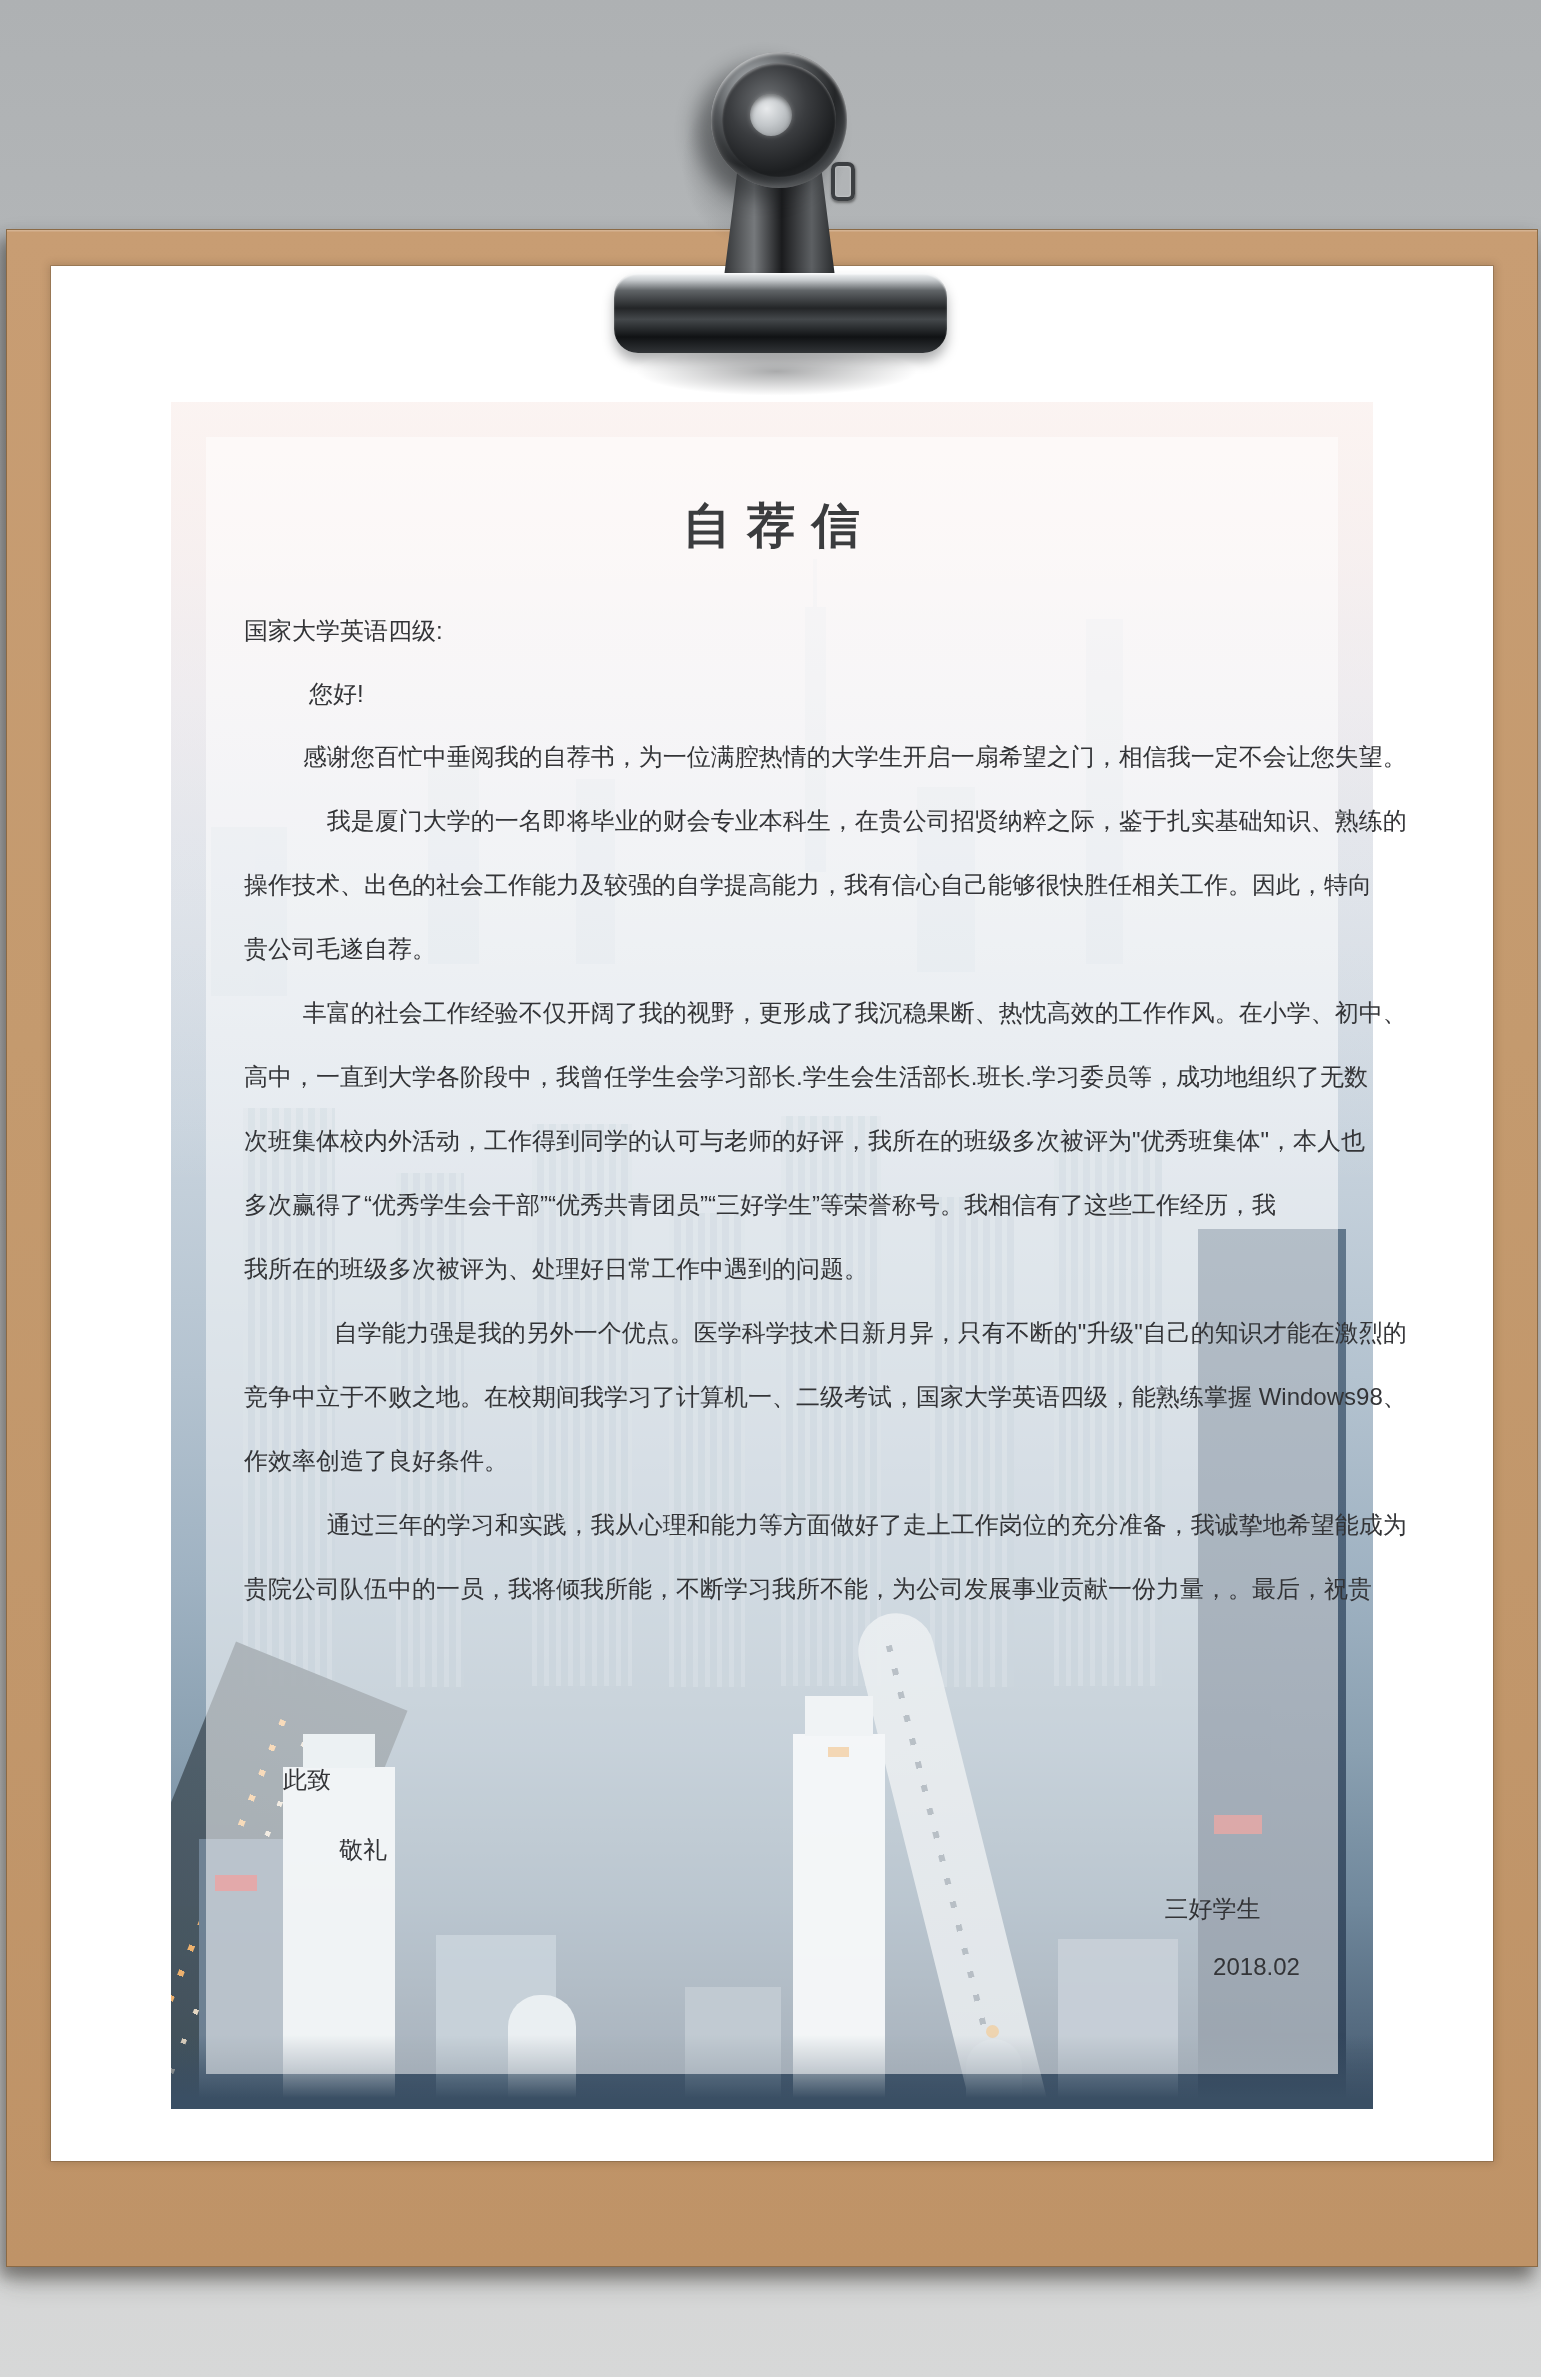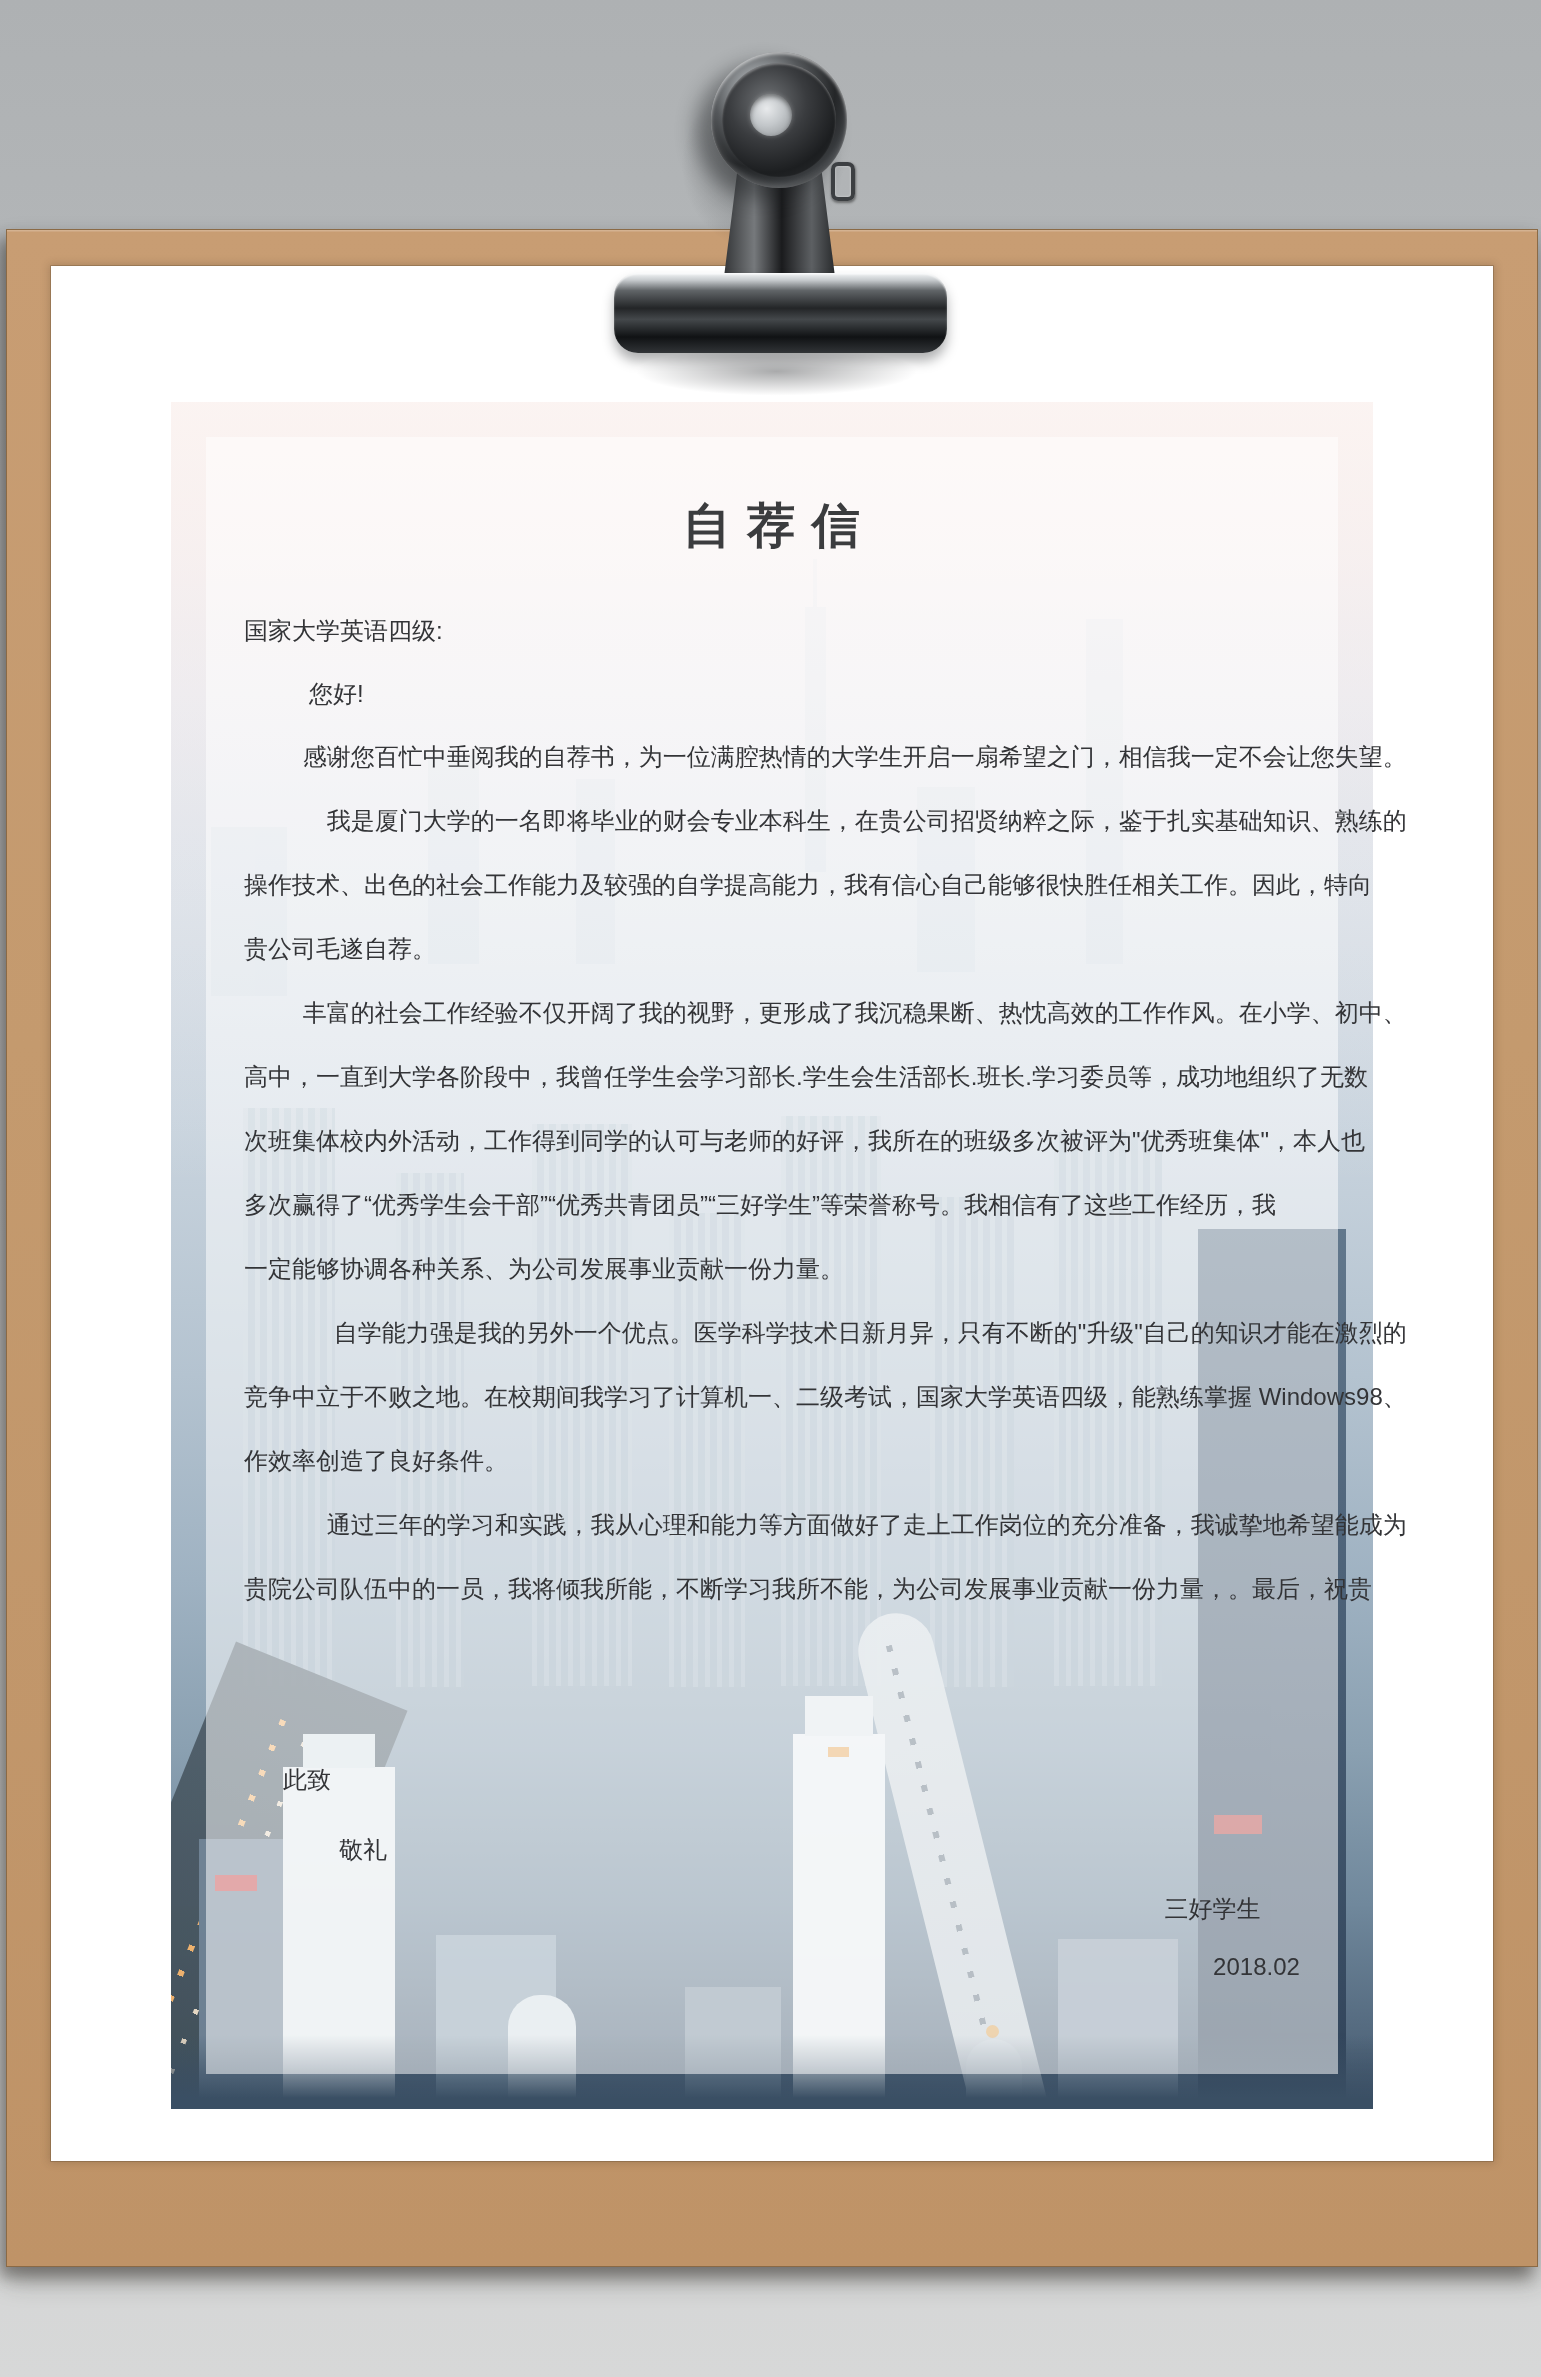--- a/index.html
+++ b/index.html
@@ -161,21 +161,21 @@
 
   <div class="body-lines">
     <div class="ind">感谢您百忙中垂阅我的自荐书，为一位满腔热情的大学生开启一扇希望之门，相信我一定不会让您失望。</div>
     <div class="ind">我是厦门大学的一名即将毕业的财会专业本科生，在贵公司招贤纳粹之际，鉴于扎实基础知识、熟练的</div>
     <div>操作技术、出色的社会工作能力及较强的自学提高能力，我有信心自己能够很快胜任相关工作。因此，特向</div>
     <div>贵公司毛遂自荐。</div>
     <div class="ind">丰富的社会工作经验不仅开阔了我的视野，更形成了我沉稳果断、热忱高效的工作作风。在小学、初中、</div>
     <div>高中，一直到大学各阶段中，我曾任学生会学习部长.学生会生活部长.班长.学习委员等，成功地组织了无数</div>
     <div>次班集体校内外活动，工作得到同学的认可与老师的好评，我所在的班级多次被评为"优秀班集体"，本人也</div>
     <div>多次赢得了“优秀学生会干部”“优秀共青团员”“三好学生”等荣誉称号。我相信有了这些工作经历，我</div>
-    <div>一定能够协调各种关系、为公司发展事业贡献一份力量。</div>
+    <div>我所在的班级多次被评为、处理好日常工作中遇到的问题。</div>
     <div class="ind">自学能力强是我的另外一个优点。医学科学技术日新月异，只有不断的"升级"自己的知识才能在激烈的</div>
     <div>竞争中立于不败之地。在校期间我学习了计算机一、二级考试，国家大学英语四级，能熟练掌握 Windows98、</div>
     <div>作效率创造了良好条件。</div>
     <div class="ind">通过三年的学习和实践，我从心理和能力等方面做好了走上工作岗位的充分准备，我诚挚地希望能成为</div>
     <div>贵院公司队伍中的一员，我将倾我所能，不断学习我所不能，为公司发展事业贡献一份力量，。最后，祝贵</div>
   </div>
 
   <div class="txt cizhi">此致</div>
   <div class="txt jingli">敬礼</div>
   <div class="txt signer">三好学生</div>

